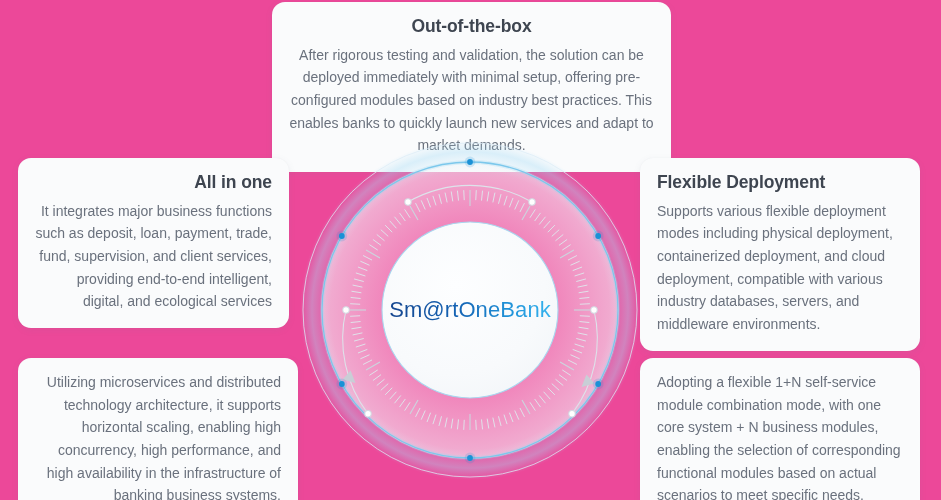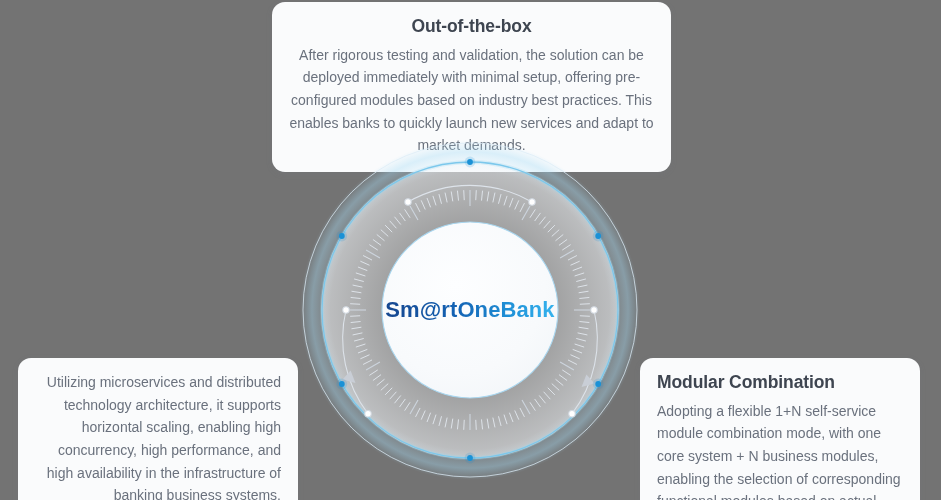--- a/index.html
+++ b/index.html
@@ -5,21 +5,21 @@
   * { box-sizing: border-box; margin: 0; padding: 0; }
   html, body {
     width: 941px; height: 500px;
     background: #ffffff;
     font-family: "Liberation Sans", "DejaVu Sans", sans-serif;
     overflow: hidden;
   }
   #stage {
     position: relative;
     width: 941px; height: 500px;
-    background: #737373;
+    background: #ec4899;
   }
 
   
   .card {
     position: absolute;
     background: #fafbfc;
     border-radius: 13px;
     box-shadow: 0 2px 7px rgba(120,130,145,0.10), 0 0 1px rgba(120,130,145,0.10);
     padding: 13px 17px 15px 17px;
   }
@@ -57,48 +57,55 @@
 
   #hero-label {
     position: absolute;
     left: 0; top: 0;
     width: 340px; height: 340px;
     display: flex; align-items: center; justify-content: center;
     pointer-events: none;
   }
   #hero-label span {
     font-size: 22px;
-    font-weight: bold;
+    font-weight: normal;
     letter-spacing: 0.1px;
     background: linear-gradient(90deg, #16468f 0%, #1463b4 42%, #2092d8 74%, #35b3ee 100%);
     -webkit-background-clip: text;
     background-clip: text;
     color: transparent;
     -webkit-text-fill-color: transparent;
     white-space: nowrap;
   }
 </style>
 </head>
 <body>
 
 <div id="stage">
 
   <div class="card align-center" id="card-out-of-the-box">
     <div class="card-title">Out-of-the-box</div>
     <div class="card-body">After rigorous testing and validation, the solution can be deployed immediately with minimal setup, offering pre-configured modules based on industry best practices. This enables banks to quickly launch new services and adapt to market demands.</div>
   </div>
 
-
+  <div class="card align-right" id="card-all-in-one">
+    <div class="card-title">All in one</div>
+    <div class="card-body">It integrates major business functions such as deposit, loan, payment, trade, fund, supervision, and client services, providing end-to-end intelligent, digital, and ecological services</div>
+  </div>
+
+  <div class="card align-left" id="card-flexible">
+    <div class="card-title">Flexible Deployment</div>
+    <div class="card-body">Supports various flexible deployment modes including physical deployment, containerized deployment, and cloud deployment, compatible with various industry databases, servers, and middleware environments.</div>
+  </div>
 
   <div class="card align-right" id="card-performance">
     <div class="card-body">Utilizing microservices and distributed technology architecture, it supports horizontal scaling, enabling high concurrency, high performance, and high availability in the infrastructure of banking business systems.</div>
   </div>
 
   <div class="card align-left" id="card-modular">
-    <div class="card-title">Modular Combination</div>
     <div class="card-body">Adopting a flexible 1+N self-service module combination mode, with one core system + N business modules, enabling the selection of corresponding functional modules based on actual scenarios to meet specific needs.</div>
   </div>
 
   <div id="hero">
     <svg viewBox="0 0 340 340" xmlns="http://www.w3.org/2000/svg">
       <defs>
         <radialGradient id="glowGrad" cx="50%" cy="50%" r="50%">
           <stop offset="82%" stop-color="#bfe4f7" stop-opacity="0"></stop>
           <stop offset="93%" stop-color="#a8dcf5" stop-opacity="0.40"></stop>
           <stop offset="100%" stop-color="#a8dcf5" stop-opacity="0"></stop>

